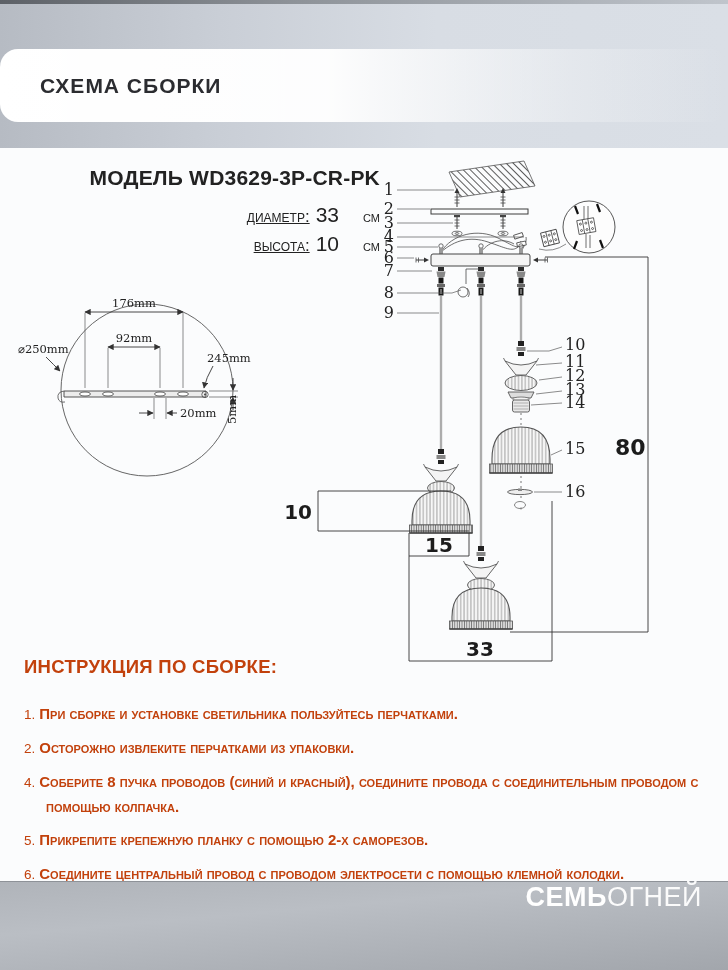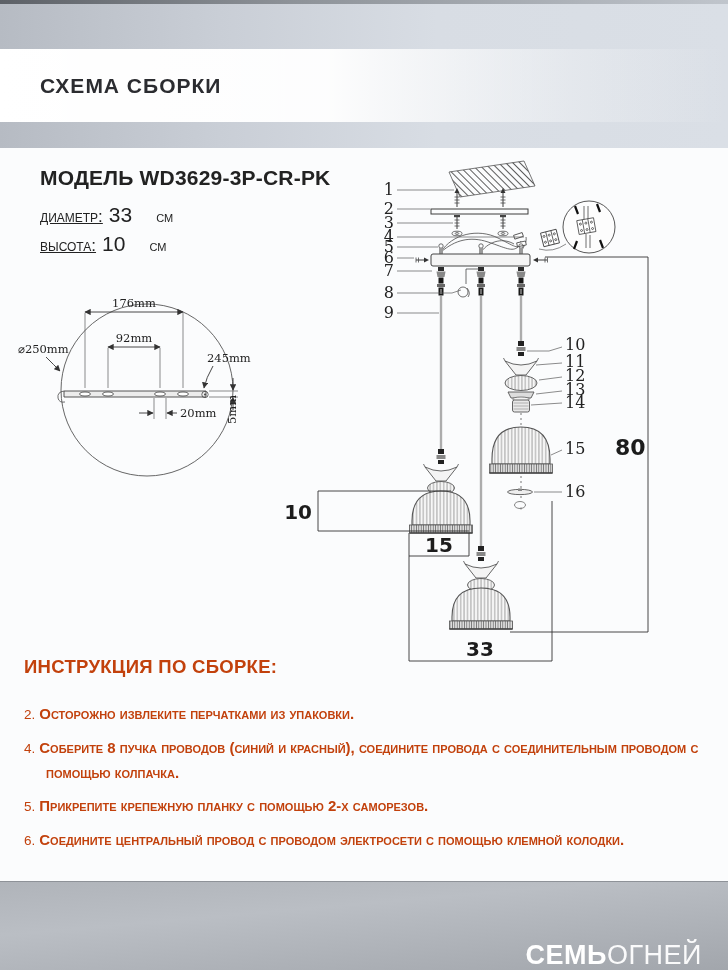--- a/index.html
+++ b/index.html
@@ -6,26 +6,26 @@
   body{width:728px;height:970px;position:relative;overflow:hidden;
        background:#fbfcfd;font-family:"Liberation Sans",sans-serif;}
 
   
   .header-band{position:absolute;left:0;top:0;width:728px;height:148px;
     background:linear-gradient(90deg,#b6bbc3 0%,#c9ced6 30%,#d8dde4 60%,#dadfe6 100%);}
   .top-edge{position:absolute;left:0;top:0;width:728px;height:4px;
     background:linear-gradient(90deg,#5d6167 0%,#8d9298 40%,#c0c5cc 100%);}
   .title-band{position:absolute;left:0;top:49px;width:728px;height:73px;
     background:linear-gradient(90deg,rgba(255,255,255,1) 0%,rgba(255,255,255,.96) 45%,rgba(250,251,252,.35) 78%,rgba(218,223,230,0) 100%);
-    display:flex;align-items:center;}
+    display:flex;align-items:center;border-radius:18px;}
   .page-title{padding-left:40px;font-size:21px;font-weight:bold;color:#2b2c30;
     letter-spacing:1px;}
 
   
-  .model-block{position:absolute;left:40px;top:166px;width:340px;color:#222;}
+  .model-block{position:absolute;left:40px;top:166px;width:340px;color:#222;text-align:right;}
   .model-name{font-size:21px;font-weight:bold;letter-spacing:.2px;margin-bottom:10px;}
   .spec-row{height:29px;line-height:29px;white-space:nowrap;}
   .spec-label{font-size:17px;font-variant:small-caps;font-weight:500;text-decoration:underline;}
   .spec-value{font-size:21px;font-weight:500;padding-left:6px;}
   .spec-unit{font-size:16px;font-variant:small-caps;font-weight:500;padding-left:24px;}
 
   
   .diagram{position:absolute;left:0;top:150px;}
   .ln{stroke:#3d3d3d;stroke-width:1;fill:none;}
   .thin{stroke:#4a4a4a;stroke-width:.8;fill:none;}
@@ -42,21 +42,21 @@
   
   .instructions{position:absolute;left:24px;top:656px;width:688px;color:#c2410c;}
   .instr-heading{font-size:18.5px;font-weight:bold;letter-spacing:.3px;margin-bottom:24px;}
   .instr-item{font-size:15px;font-weight:700;font-variant:small-caps;line-height:24px;
     margin-bottom:9px;padding-left:22px;text-indent:-22px;}
   .instr-num{font-weight:400;font-size:13.5px;padding-right:4px;}
 
   
   .footer-band{position:absolute;left:0;top:881px;width:728px;height:89px;
     background:linear-gradient(175deg,#b0b4ba 0%,#babec4 35%,#a2a6ac 100%);
-    border-top:1px solid #8e9298;display:flex;align-items:flex-end;justify-content:flex-end;}
+    border-top:1px solid #8e9298;display:flex;align-items:flex-start;justify-content:flex-end;}
   .brand{padding-right:26px;color:#ffffff;font-size:27px;letter-spacing:.5px;}
   .brand-bold{font-weight:700;}
   .brand-light{font-weight:300;opacity:.95;}
 </style>
 </head>
 <body>
 
 <div class="header-band">
   <div class="top-edge"></div>
   <div class="title-band">
@@ -313,20 +313,21 @@
   <text class="mm" x="134" y="307" text-anchor="middle">176mm</text>
   <text class="mm" x="134" y="342" text-anchor="middle">92mm</text>
   <text class="mm" x="18" y="353">⌀250mm</text>
   <text class="mm" x="207" y="362">245mm</text>
   <text class="mm" x="180" y="417">20mm</text>
   <text class="mm" transform="translate(236,424) rotate(-90)">5mm</text>
 </svg>
 
 <div class="instructions">
   <div class="instr-heading">ИНСТРУКЦИЯ ПО СБОРКЕ:</div>
+  <div class="instr-item"><span class="instr-num">1.</span><span>При сборке и установке светильника пользуйтесь перчатками.</span></div>
   <div class="instr-item"><span class="instr-num">2.</span><span>Осторожно извлеките перчатками из упаковки.</span></div>
   <div class="instr-item"><span class="instr-num">4.</span><span>Соберите 8 пучка проводов (синий и красный), соедините провода с соединительным проводом с помощью колпачка.</span></div>
   <div class="instr-item"><span class="instr-num">5.</span><span>Прикрепите крепежную планку с помощью 2-х саморезов.</span></div>
   <div class="instr-item"><span class="instr-num">6.</span><span>Соедините центральный провод с проводом электросети с помощью клемной колодки.</span></div>
 </div>
 
 <div class="footer-band">
   <div class="brand">
     <span class="brand-bold">СЕМЬ</span><span class="brand-light">ОГНЕЙ</span>
   </div>

